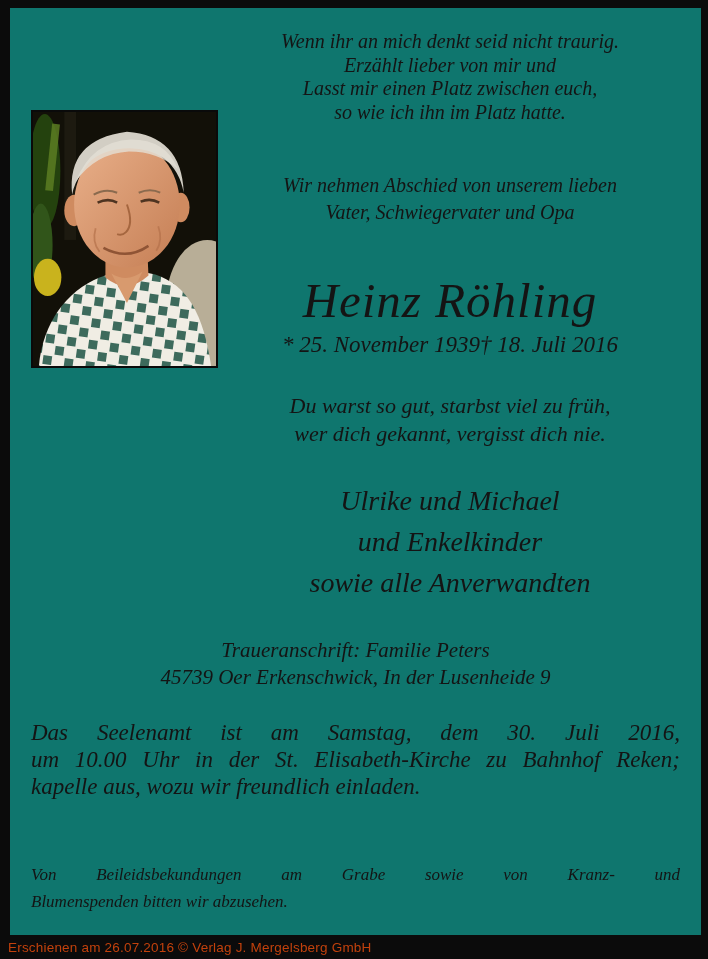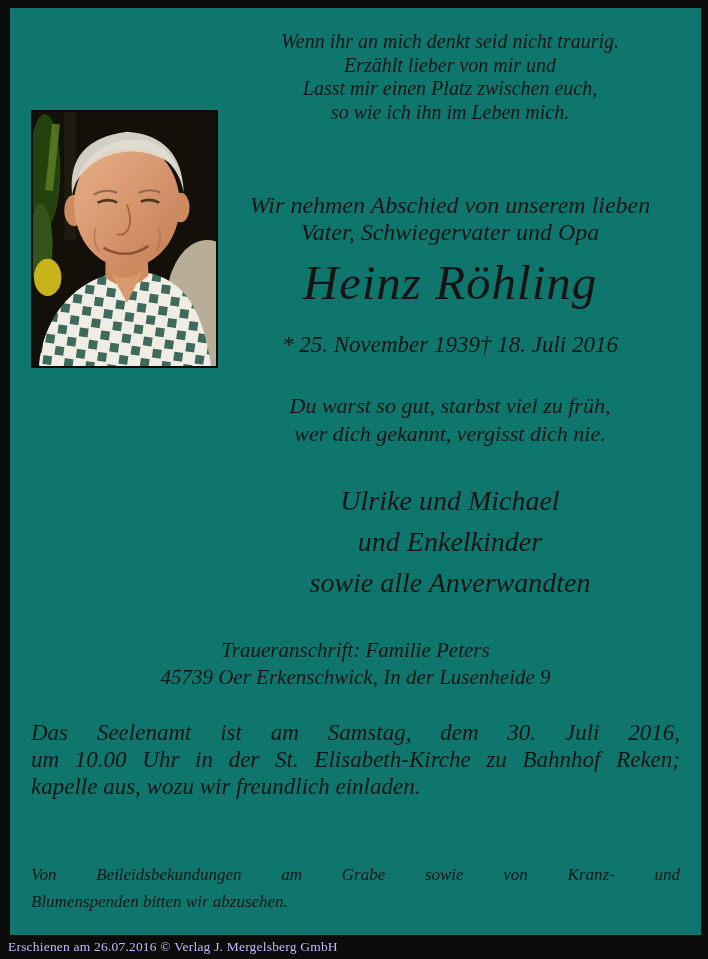--- a/index.html
+++ b/index.html
@@ -13,41 +13,41 @@
     position:absolute; left:10px; top:8px; width:691px; height:927px;
     background:#0f766e;
   }
   .photo {
     position:absolute; left:21px; top:102px; width:187px; height:258px;
     border:2px solid #0a0a0a; background:#121008;
   }
   .photo svg { display:block; width:100%; height:100%; }
   .rcol { position:absolute; left:212px; width:456px; text-align:center; }
   .poem      { top:22px;  font-size:20px; line-height:23.5px; }
-  .farewell  { top:184px; font-size:24px; line-height:27px;font-style:italic; }
-  .name      { top:249px; font-size:49px; line-height:52px; letter-spacing:1px; }
+  .farewell  { top:164px; font-size:20px; line-height:27px;font-style:italic; }
+  .name      { top:267px; font-size:49px; line-height:52px; letter-spacing:1px; }
   .dates     { top:324px; font-size:23px; line-height:26px;
                display:flex; justify-content:center; }
   .epitaph   { top:384px; font-size:22px; line-height:27.5px; }
   .mourners  { top:472px; font-size:28px; line-height:41px; }
   .address   { position:absolute; left:0; right:0; top:629px;
                text-align:center; font-size:21px; line-height:26.5px; }
   .service   { position:absolute; left:21px; right:21px; top:711px;
                font-size:23px; line-height:27px; }
   .condolences { position:absolute; left:21px; right:21px; top:853px;
                font-size:17px; line-height:27px; }
   .justline  { text-align:justify; text-align-last:justify; }
   .lastline  { text-align:left; text-align-last:left; }
   .footer {
     position:absolute; left:0; right:0; bottom:0; height:24px;
     background:#0b0b0b; display:flex; align-items:center; padding-left:8px;
   }
   .footer span {
-    font-family:Liberation Serif, serif; font-style:normal;
-    font-size:13.5px; color:#c4b5fd; letter-spacing:0.2px;
+    font-family:Liberation Sans, sans-serif; font-style:normal;
+    font-size:13.5px; color:#c2410c; letter-spacing:0.2px;
   }
 </style>
 </head>
 <body>
 
 <div class="page">
   <div class="card">
 
     <div class="photo">
       <svg viewBox="0 0 187 258" preserveAspectRatio="none">
@@ -85,21 +85,21 @@
         <path d="M72,138 q24,13 46,-2" stroke="#8f5435" stroke-width="2.6" fill="none"></path>
         <path d="M64,118 q-4,14 4,24" stroke="#b4714a" stroke-width="1.8" fill="none" opacity="0.7"></path>
         <path d="M128,116 q5,14 -2,25" stroke="#b4714a" stroke-width="1.8" fill="none" opacity="0.7"></path>
       </svg>
     </div>
 
     <div class="rcol poem">
       <div>Wenn ihr an mich denkt seid nicht traurig.</div>
       <div>Erzählt lieber von mir und</div>
       <div>Lasst mir einen Platz zwischen euch,</div>
-      <div>so wie ich ihn im Leben mich.</div>
+      <div>so wie ich ihn im Platz hatte.</div>
     </div>
 
     <div class="rcol farewell">
       <div>Wir nehmen Abschied von unserem lieben</div>
       <div>Vater, Schwiegervater und Opa</div>
     </div>
 
     <div class="rcol name">Heinz Röhling</div>
 
     <div class="rcol dates">

